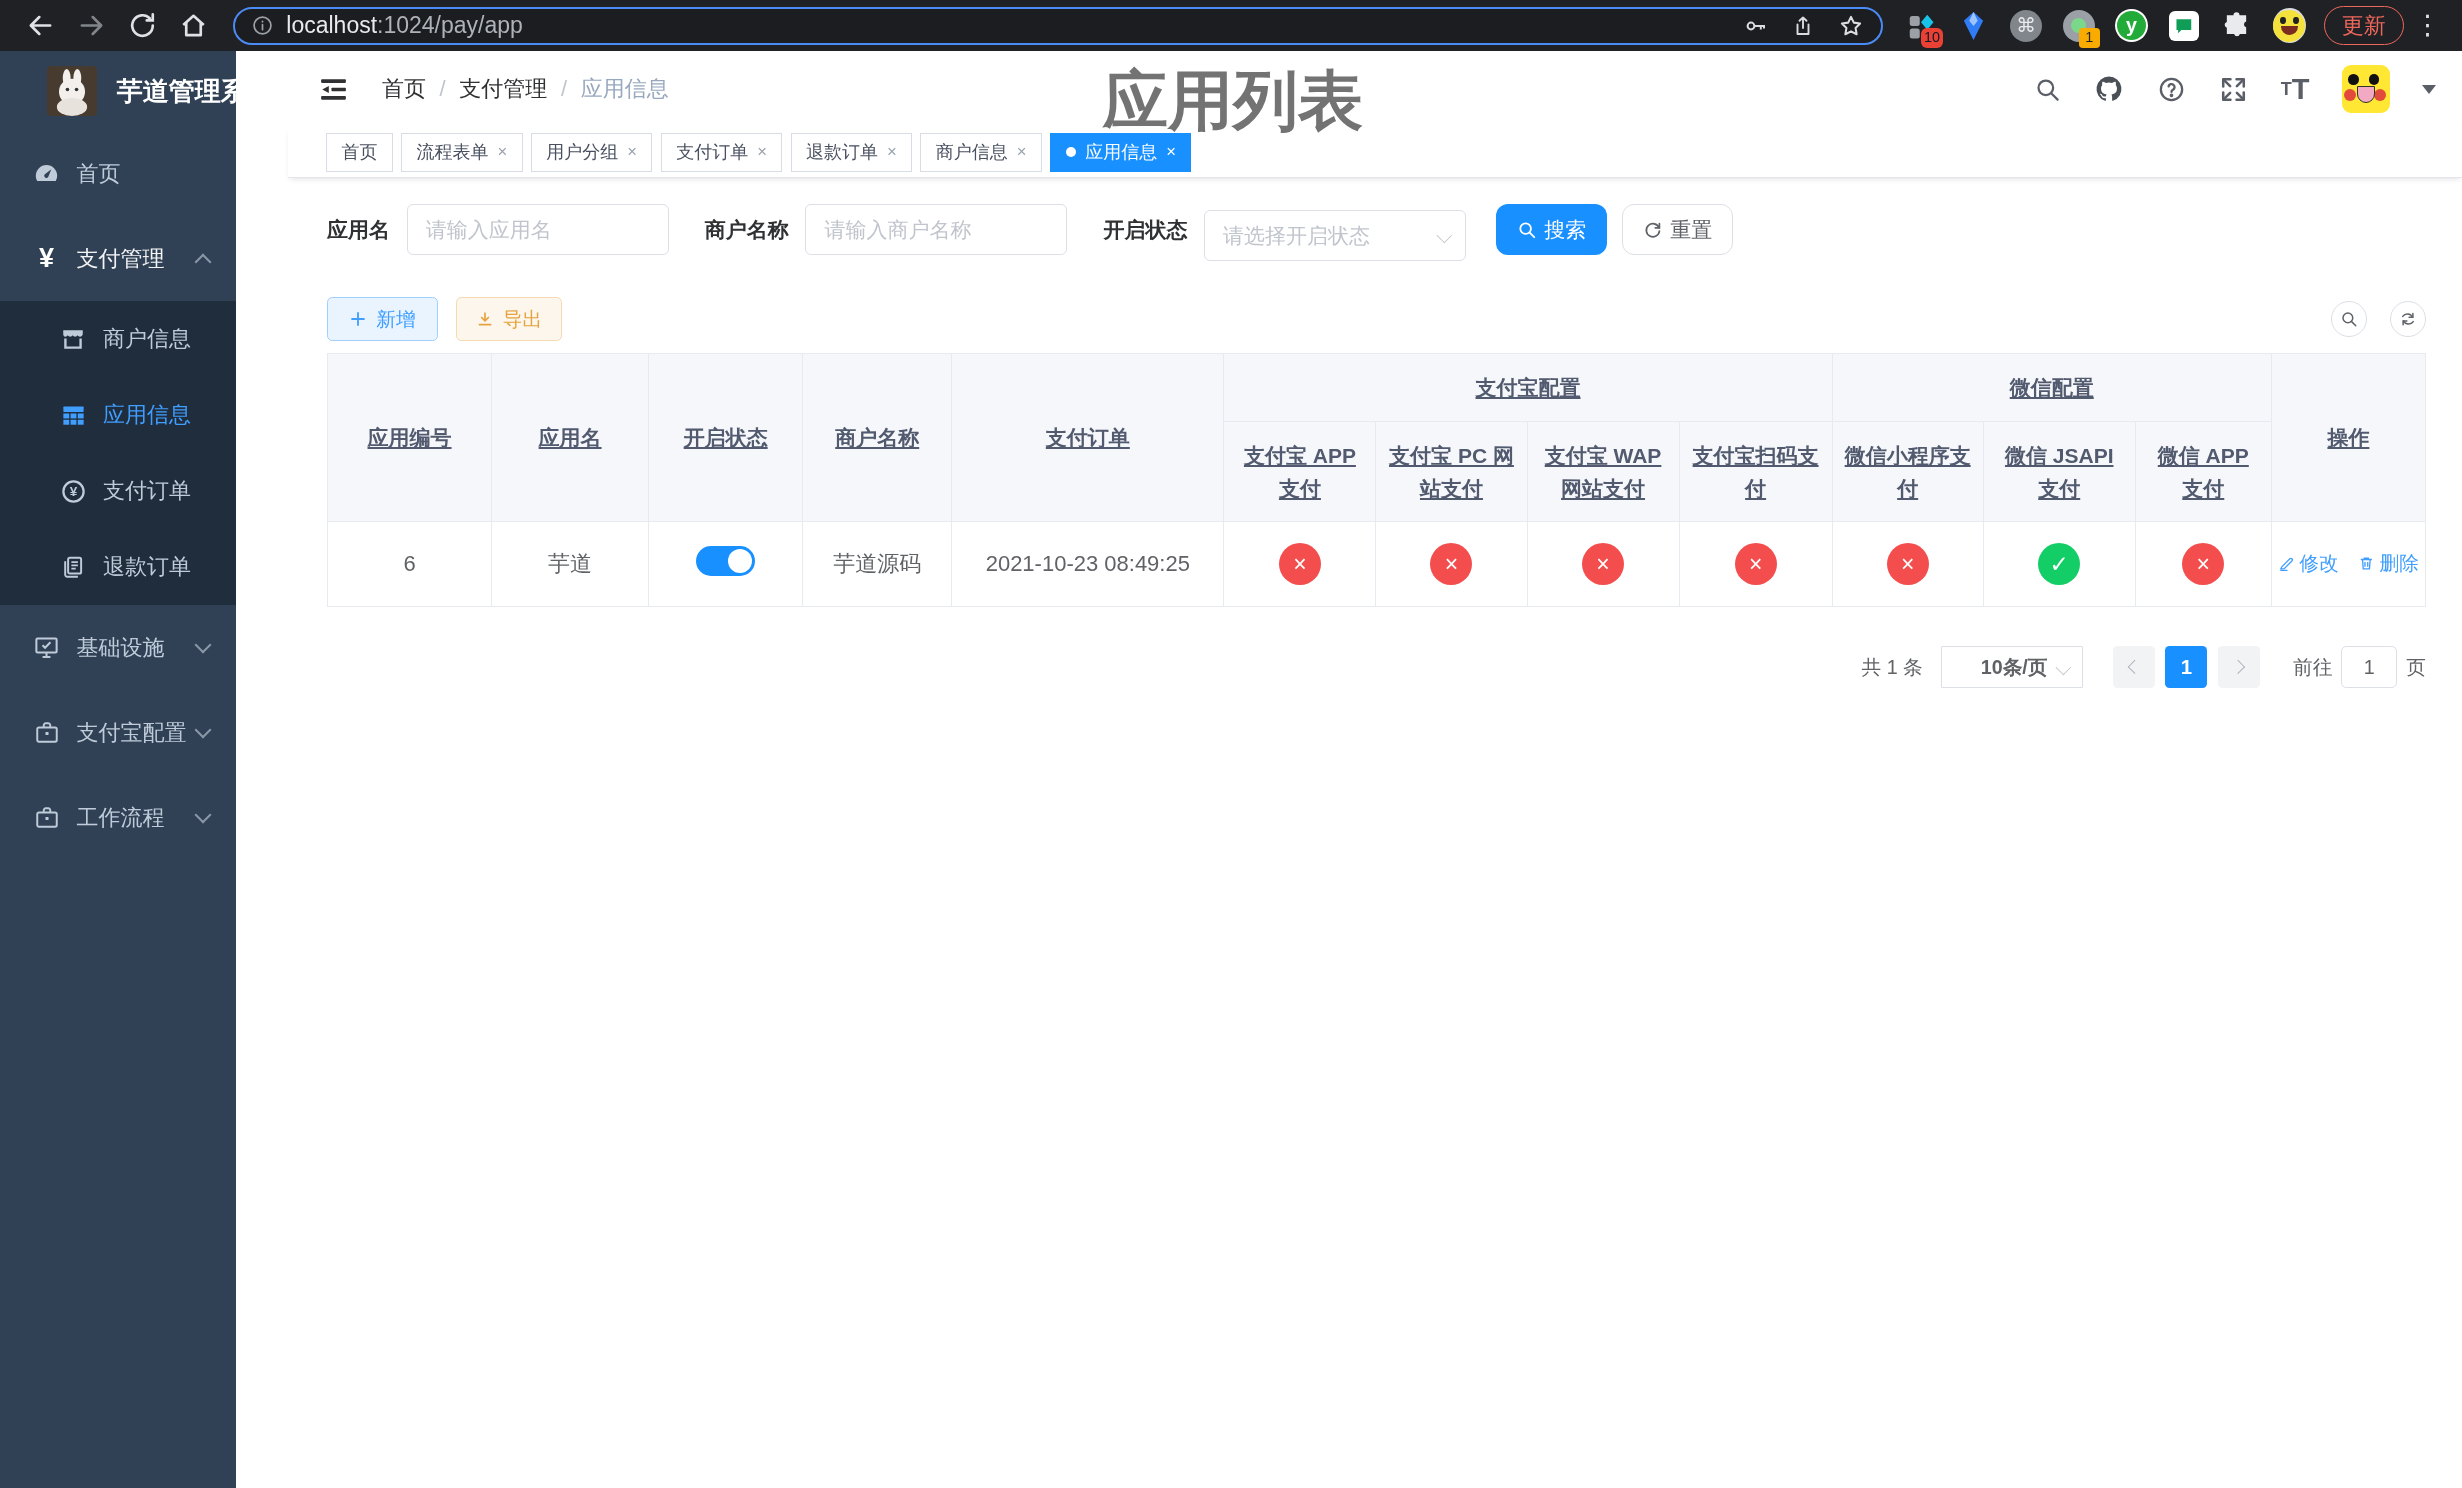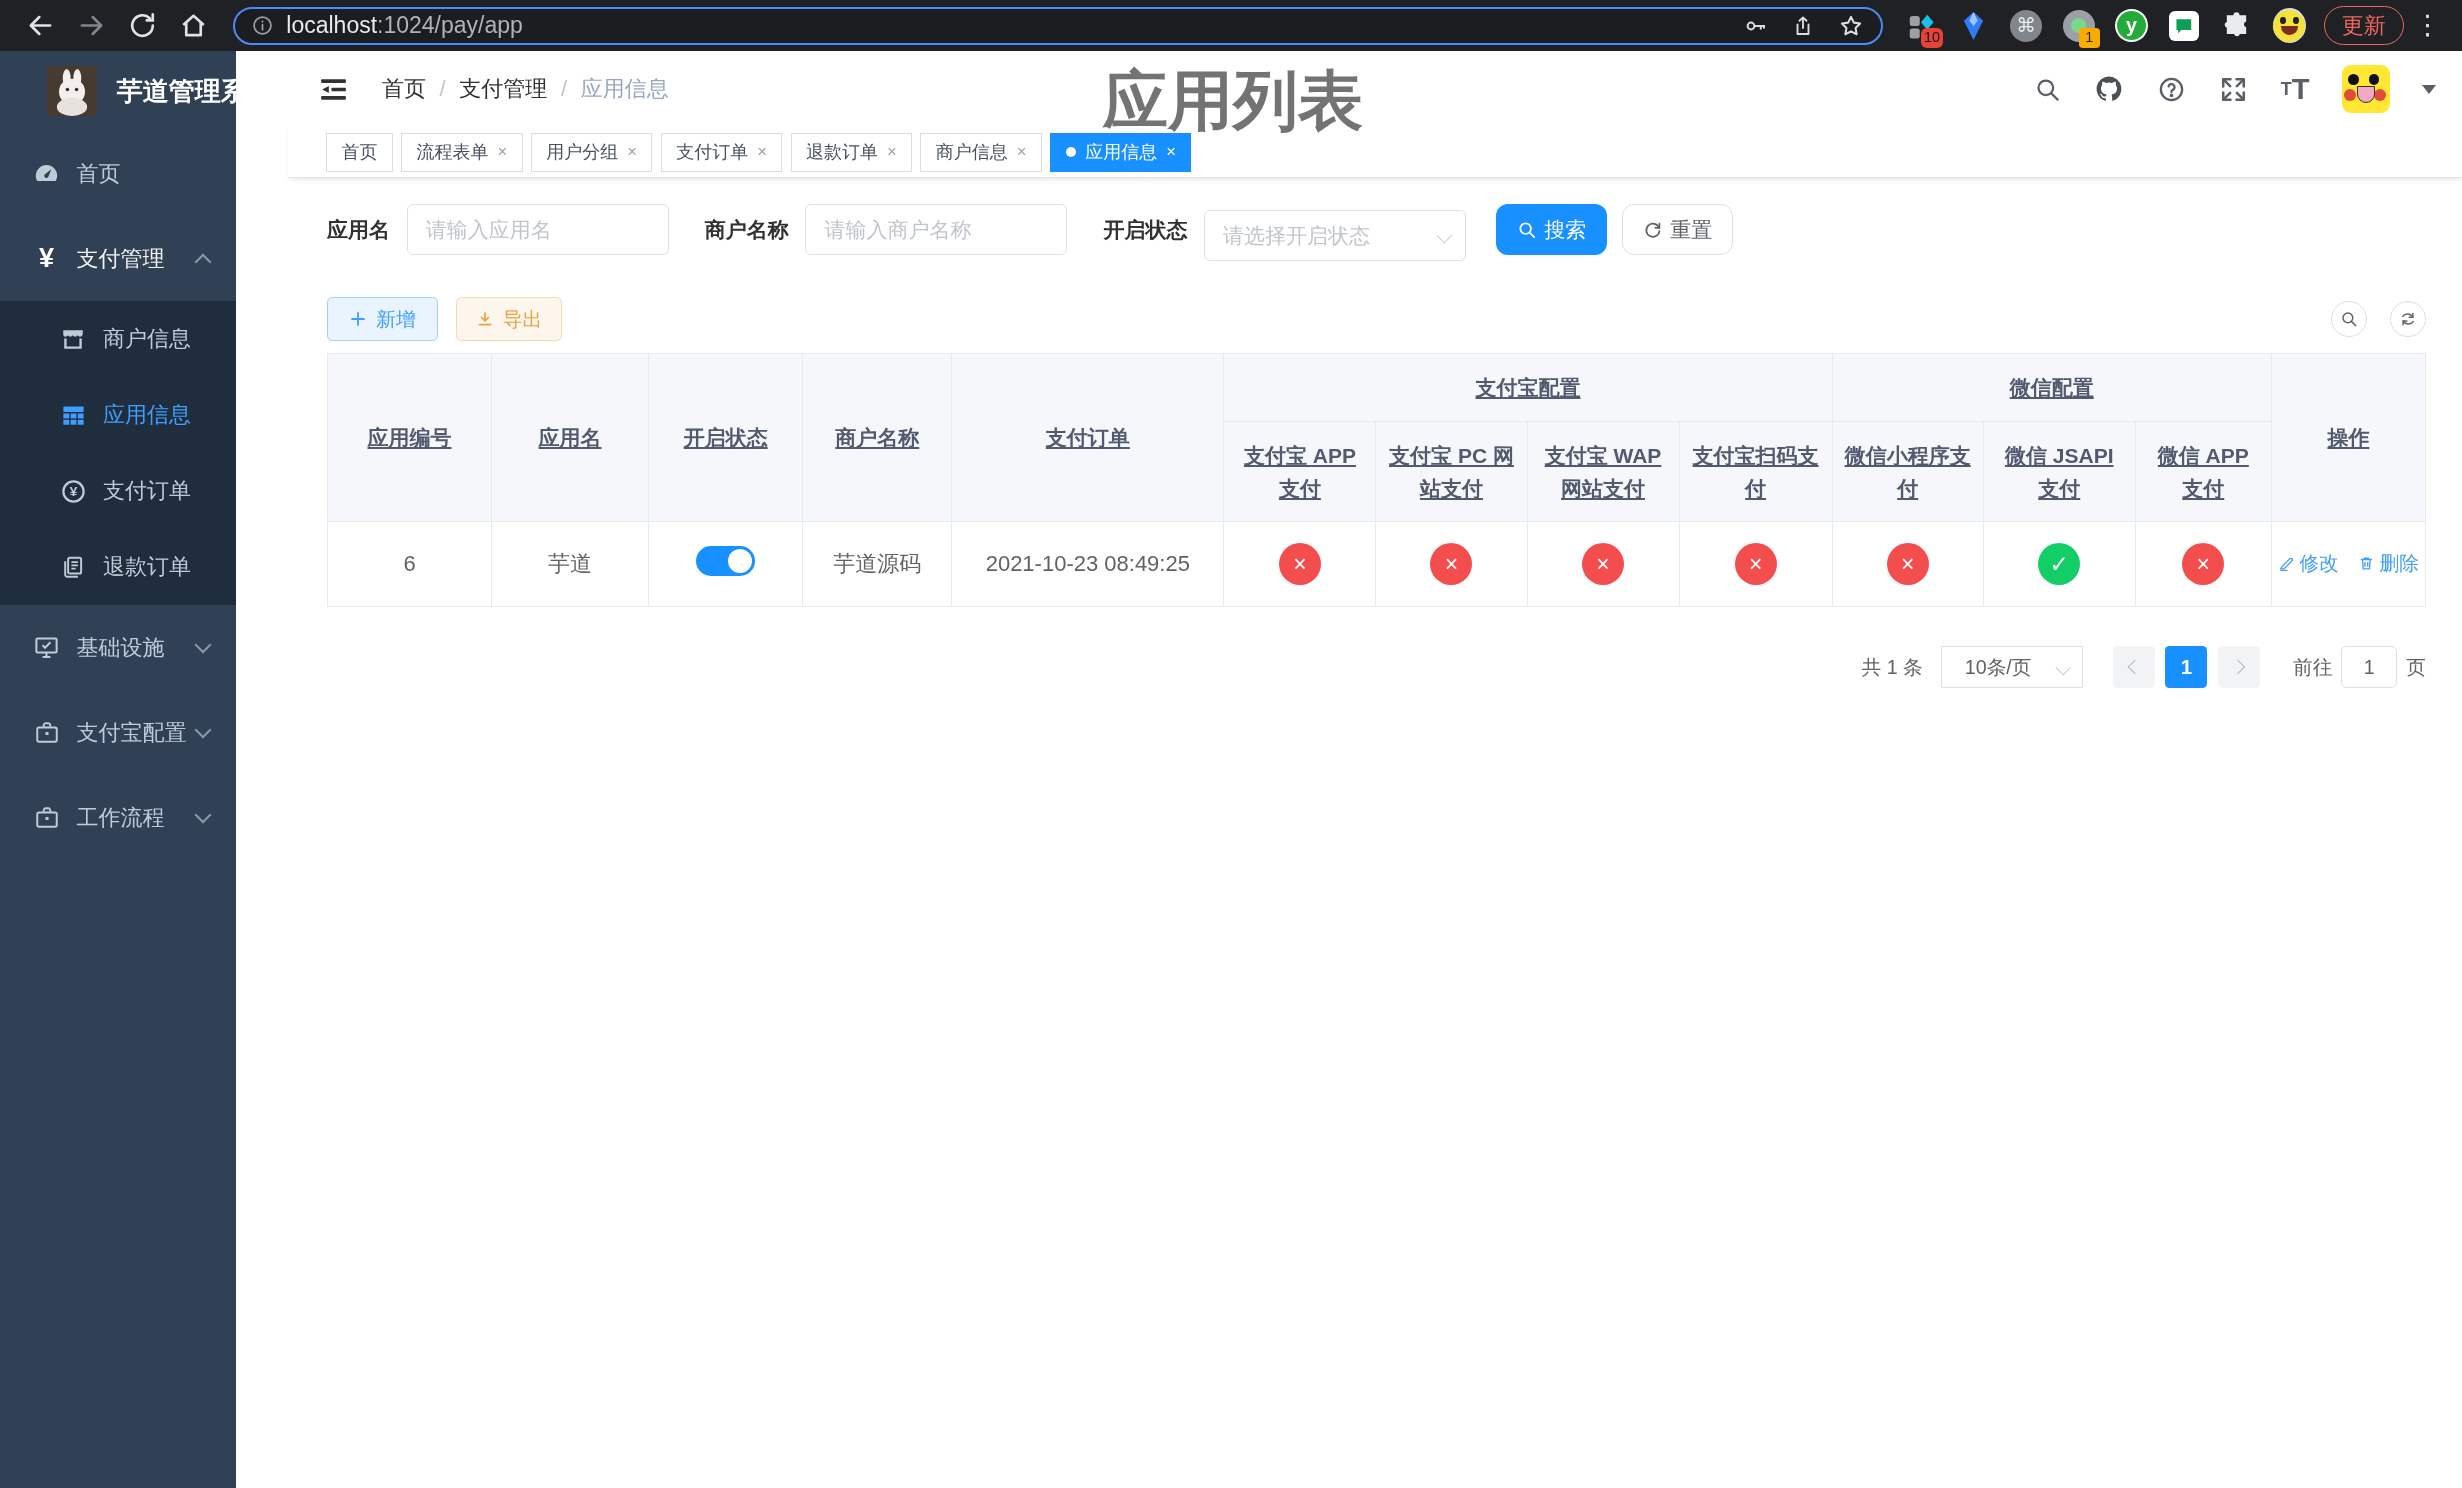--- a/index.html
+++ b/index.html
@@ -99,21 +99,21 @@
   .stat.ok{background:#13ce66;}
   .switch{position:relative;display:inline-block;width:59px;height:30px;border-radius:15px;background:#c0ccda;cursor:pointer;}
   .switch.on{background:#1890ff;}
   .switch .knob{position:absolute;top:3px;left:3px;width:24px;height:24px;border-radius:50%;background:#fff;}
   .switch.on .knob{left:auto;right:3px;}
   .oplink{display:inline-flex;align-items:center;gap:4.5px;color:#409eff;font-size:19.7px;cursor:pointer;white-space:nowrap;}
   .oplink + .oplink{margin-left:19.7px;}
 
   
   .pagination{margin-top:39px;display:flex;align-items:center;justify-content:flex-end;font-size:19.7px;color:#606266;}
-  .psel{position:relative;width:142px;height:42px;border:1.1px solid #dcdfe6;border-radius:1px;display:flex;align-items:center;padding-left:23px;margin-left:18px;color:#606266;background:#fff;}
+  .psel{position:relative;width:142px;height:42px;border:1.1px solid #dcdfe6;border-radius:1px;display:flex;align-items:center;padding-left:39px;margin-left:18px;color:#606266;background:#fff;font-weight:bold;}
   .psel .selchev{top:15px;right:13.6px;}
   .pbtn{width:42px;height:42px;border-radius:4.5px;background:#f2f3f5;display:flex;align-items:center;justify-content:center;margin-left:10.6px;cursor:pointer;}
   .pbtn .pchev{width:9.8px;height:9.8px;border-right:1.9px solid #aeb3bb;border-bottom:1.9px solid #aeb3bb;}
   .pchev.left{transform:rotate(135deg);margin-left:3px;}
   .pchev.right{transform:rotate(-45deg);margin-right:3px;}
   .pbtn.prev{margin-left:30px;}
   .pcur{width:42px;height:42px;border-radius:4.5px;background:#1890ff;color:#fff;font-size:20.4px;font-weight:700;display:flex;align-items:center;justify-content:center;margin-left:10.6px;cursor:pointer;}
   .goto-label{margin-left:33px;}
   .goto-input{width:56px;height:42px;border:1.1px solid #dcdfe6;border-radius:5.3px;margin-left:9px;text-align:center;font-size:19.7px;color:#606266;outline:none;}
   .goto-unit{margin-left:9px;}

